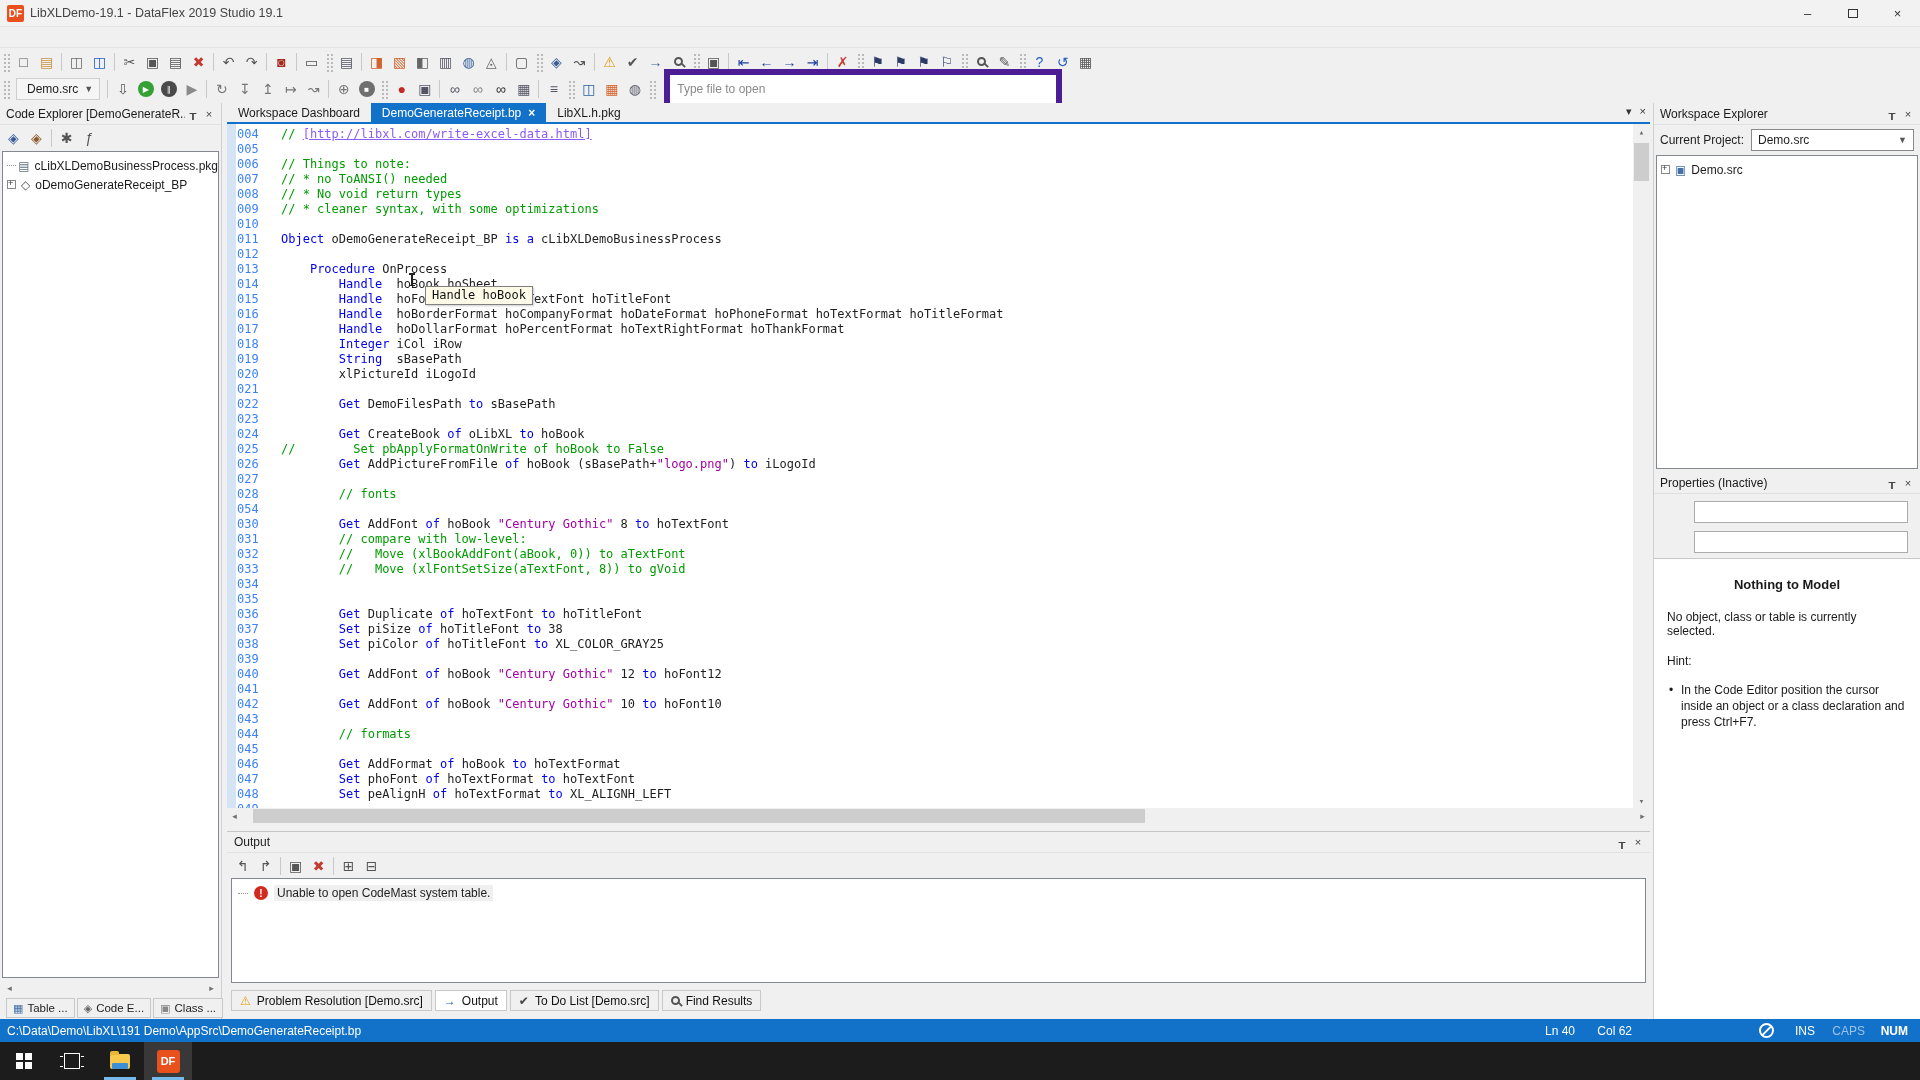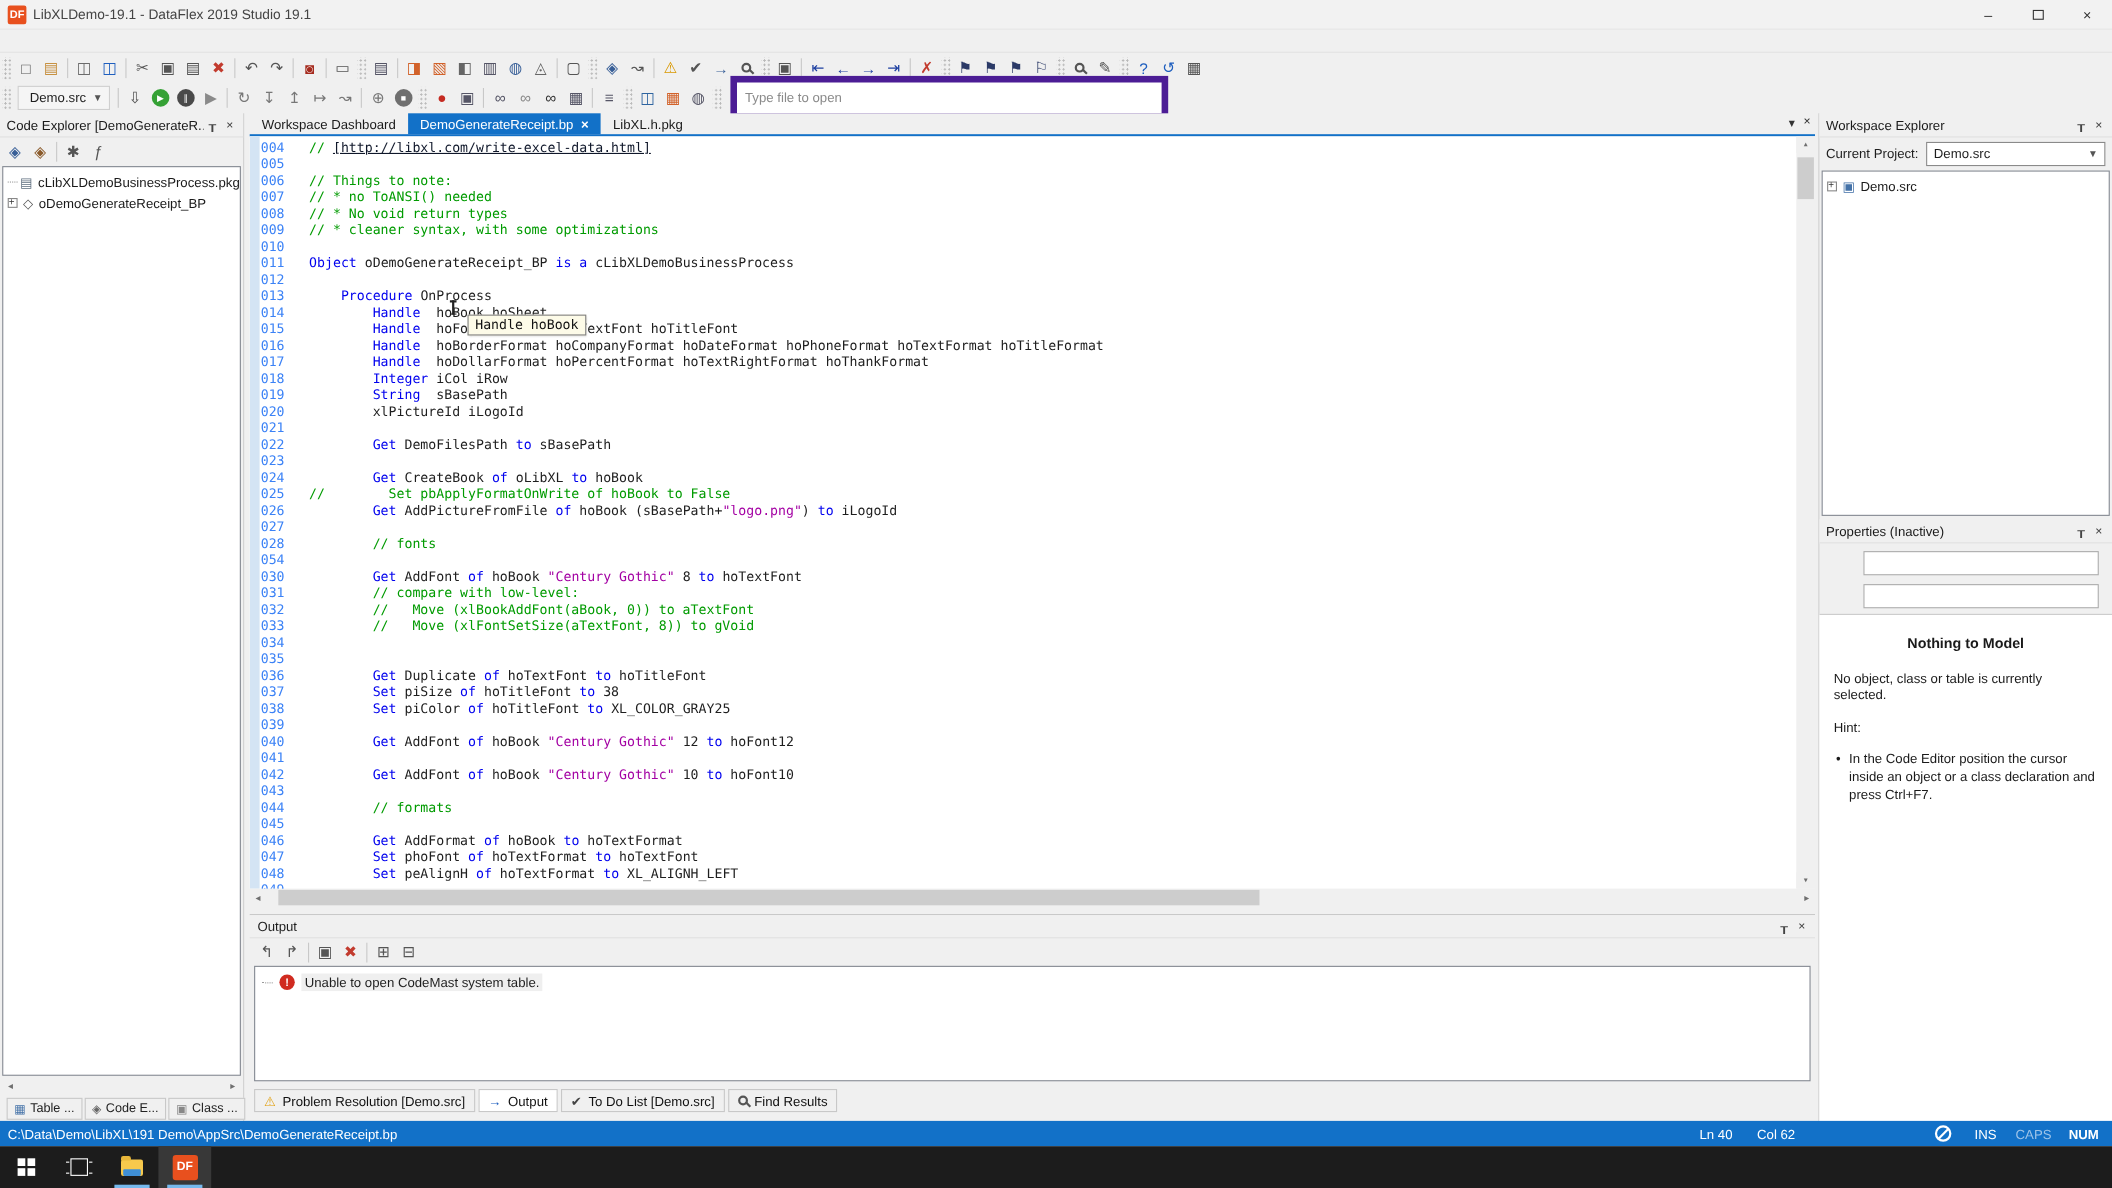--- a/index.html
+++ b/index.html
@@ -57,21 +57,21 @@
   .etab.active { background:#1271c8; color:#fff; }
   .etab .tab-close { font-size:12px; font-weight:bold; }
   #tabstrip-controls { position:absolute; right:4px; top:2px; display:flex; gap:8px; color:#333; font-size:11px; }
 
   #editor { position:relative; height:684px; background:#fff; overflow:hidden; font-family:"DejaVu Sans Mono","Liberation Mono",monospace; font-size:12px; }
   #gutter-strip { position:absolute; left:0; top:0; bottom:0; width:9px; background:#d4e4f4; }
   .cl { position:absolute; left:0; height:15px; line-height:15px; white-space:pre; width:100%; }
   .cl .ln { position:absolute; left:10px; width:32px; text-align:left; color:#3b82f6; }
   .cl .code { position:absolute; left:54px; }
   .cs-p { color:#1e1e1e; } .cs-k { color:#0000ee; } .cs-c { color:#009b00; } .cs-s { color:#a300a3; }
-  .cs-u { color:#0f172a; text-decoration:underline; }
+  .cs-u { color:#8b5cf6; text-decoration:underline; }
   #code-tooltip { position:absolute; left:198px; top:162px; height:19px; line-height:17px; background:#fdfbe8; border:1px solid #808080; padding:0 6px; color:#111; font-size:12px; z-index:5; box-shadow:1px 1px 2px rgba(0,0,0,.2); }
   #ibeam { position:absolute; left:184px; top:149px; width:2px; height:13px; background:#222; z-index:4; }
   #ibeam::before, #ibeam::after { content:""; position:absolute; left:-2px; width:6px; height:1.5px; background:#222; }
   #ibeam::before { top:0; } #ibeam::after { bottom:0; }
   #vscroll { position:absolute; right:0; top:0; bottom:0; width:17px; background:#f0f0f0; }
   #vscroll .scroll-arrow { width:17px; }
   #vscroll .thumb { position:absolute; left:1px; top:19px; width:15px; height:38px; background:#cdcdcd; }
   #vscroll .down { position:absolute; bottom:0; }
   #editor-hscroll { height:16px; background:#f0f0f0; position:relative; display:flex; align-items:center; }
   #editor-hscroll .thumb { position:absolute; left:26px; width:892px; top:1px; height:14px; background:#cdcdcd; }

